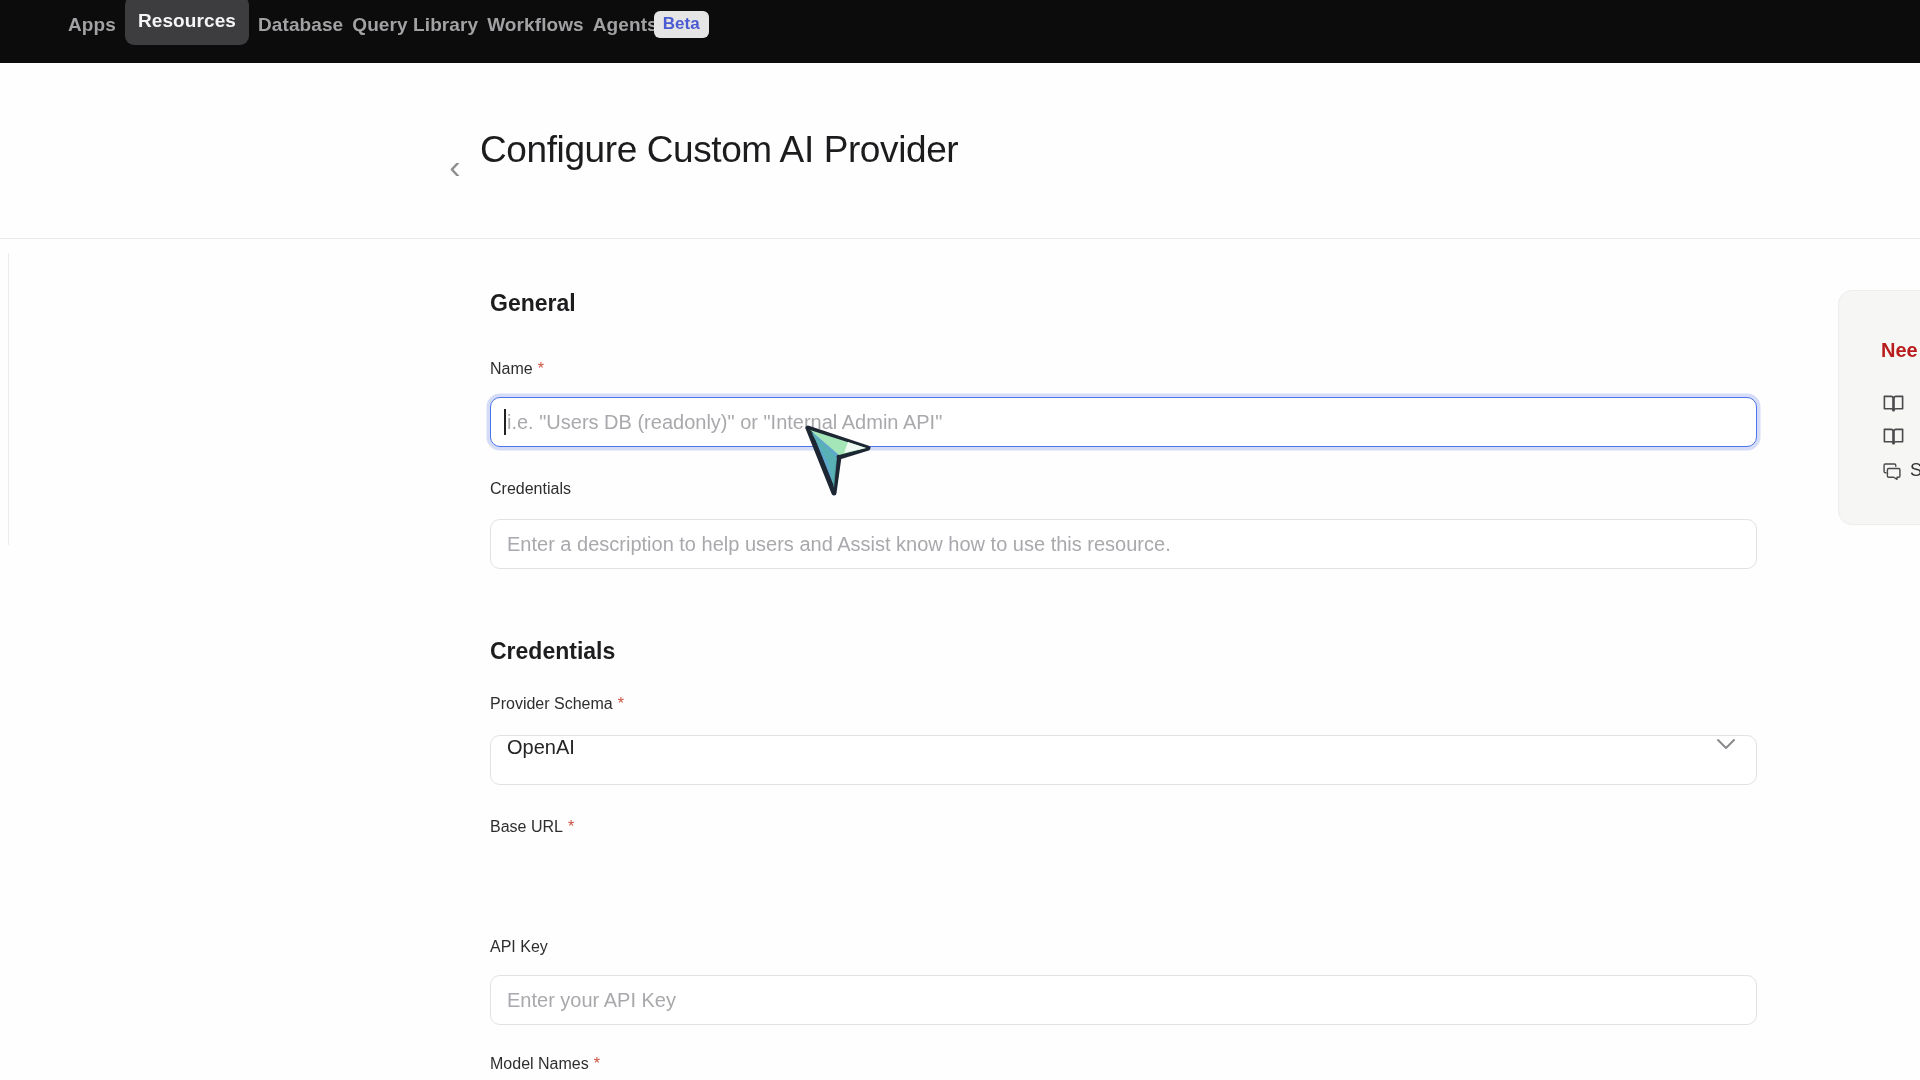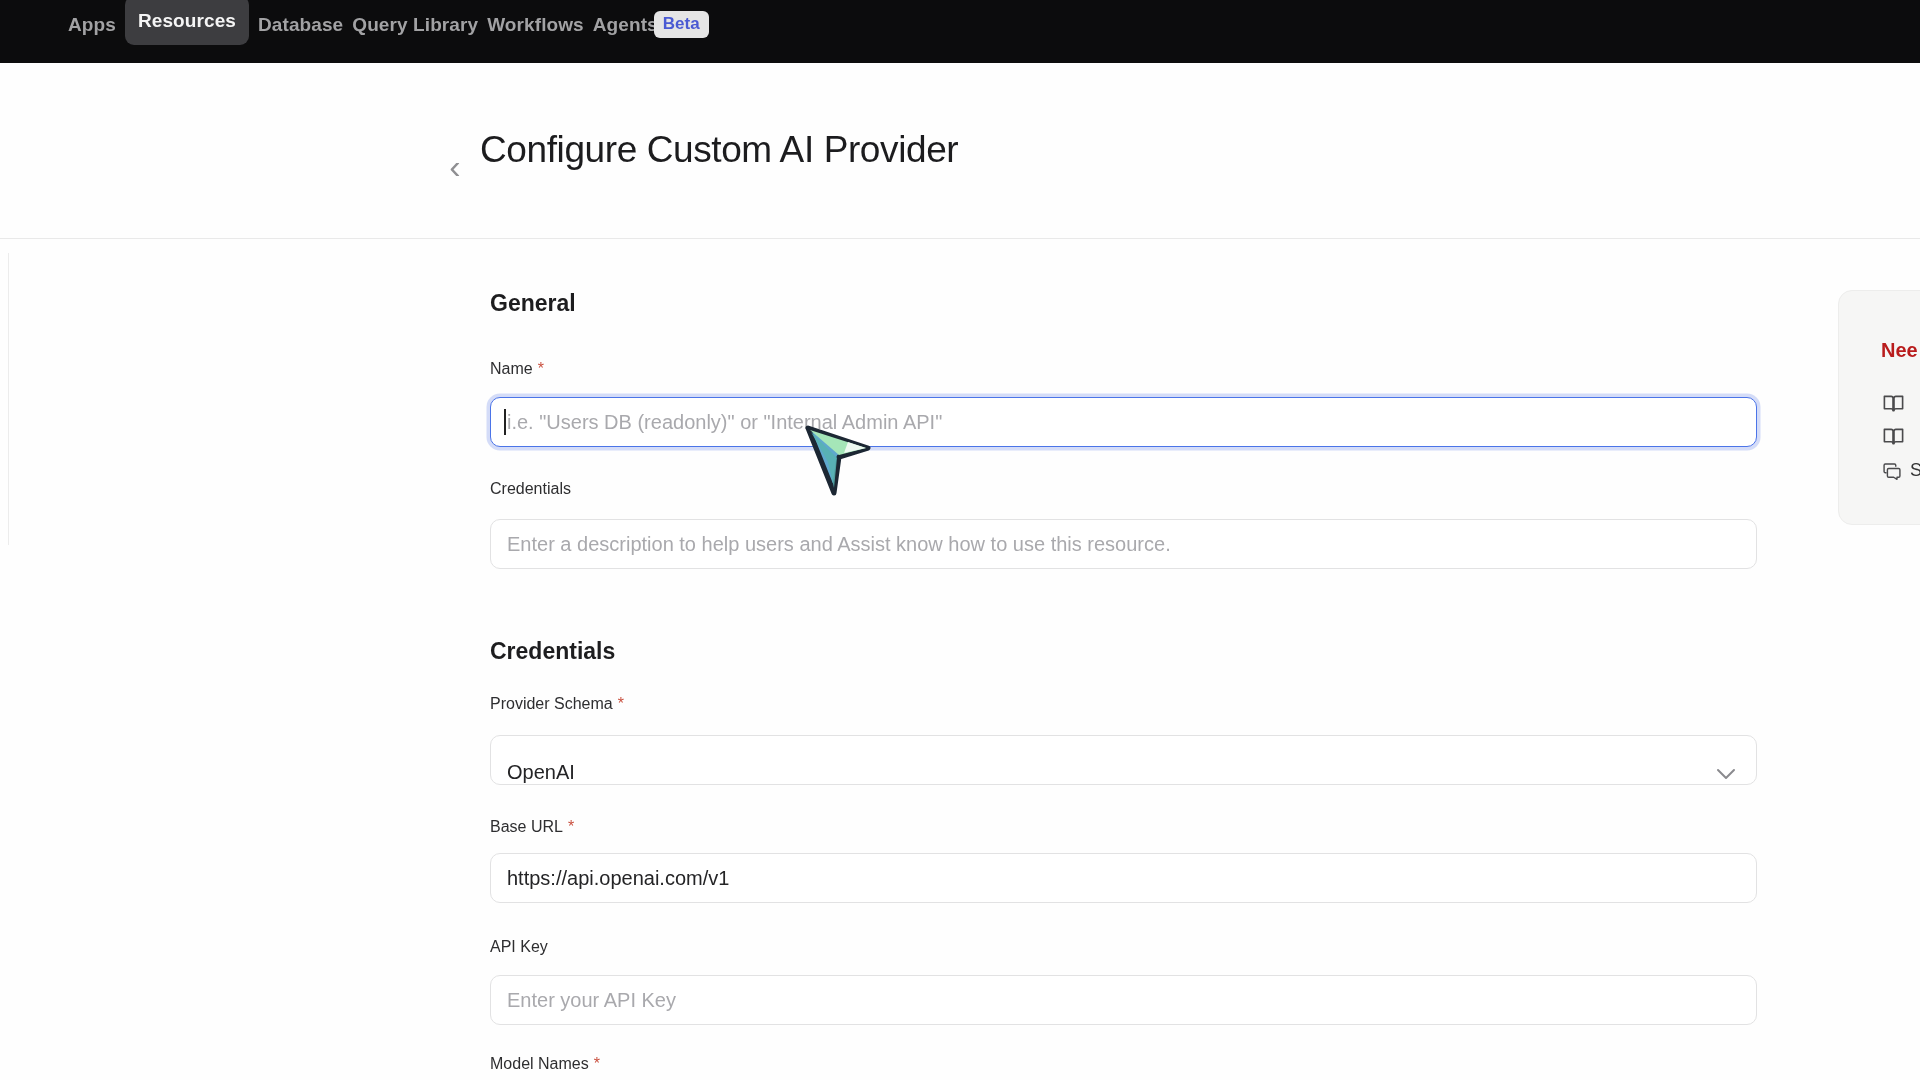--- a/index.html
+++ b/index.html
@@ -40,21 +40,21 @@
     border:1px solid #e2e2e3; border-radius:10px; background:#fff;
     font-family:inherit; font-size:20px; color:#242426; padding:0 16px;
     outline:none; }
   .text-input::placeholder { color:#a9a9ad; opacity:1; }
   .text-input.focused { border:1.5px solid #4b74e8;
     box-shadow:0 0 0 3.5px rgba(86,118,232,.25); }
   .caret { position:absolute; left:14px; top:12px; width:1.8px; height:26px;
     background:#222; }
   .select-box { position:absolute; left:0; width:1267px; height:50px;
     border:1px solid #e2e2e3; border-radius:10px; background:#fff;
-    display:flex; align-items:flex-end; justify-content:space-between;
+    display:flex; align-items:flex-start; justify-content:space-between;
     padding:0 20px 0 16px; cursor:pointer; }
   .select-value { font-size:20px; color:#242426; }
 
   
   .y-general { top:0px; }
   .y-name-label { top:70px; }
   .y-desc-label { top:190px; }
   .y-desc-input { top:229px; height:50px; }
   .y-cred { top:348px;text-align:center; }
   .y-schema-label { top:405px; }
@@ -130,21 +130,20 @@
       <span>
         <svg width="20" height="12" viewBox="0 0 20 12">
             <polyline points="2,2 10,10 18,2" fill="none" stroke="#8a8a8e" stroke-width="2" stroke-linecap="round" stroke-linejoin="round"></polyline>
           </svg>
       </span>
     </div>
 
     <div class="field-label y-url-label">
       <span>Base URL</span><span class="req">*</span>
     </div>
-    <input class="text-input y-url-input" type="text" value="https://api.openai.com/v1" style="">
 
     <div class="field-label y-key-label">API Key</div>
     <input class="text-input y-key-input" type="text" placeholder="Enter your API Key" style="">
 
     <div class="field-label y-models-label">
       <span>Model Names</span><span class="req">*</span>
     </div>
   </div>
 
   <aside class="help-panel">

